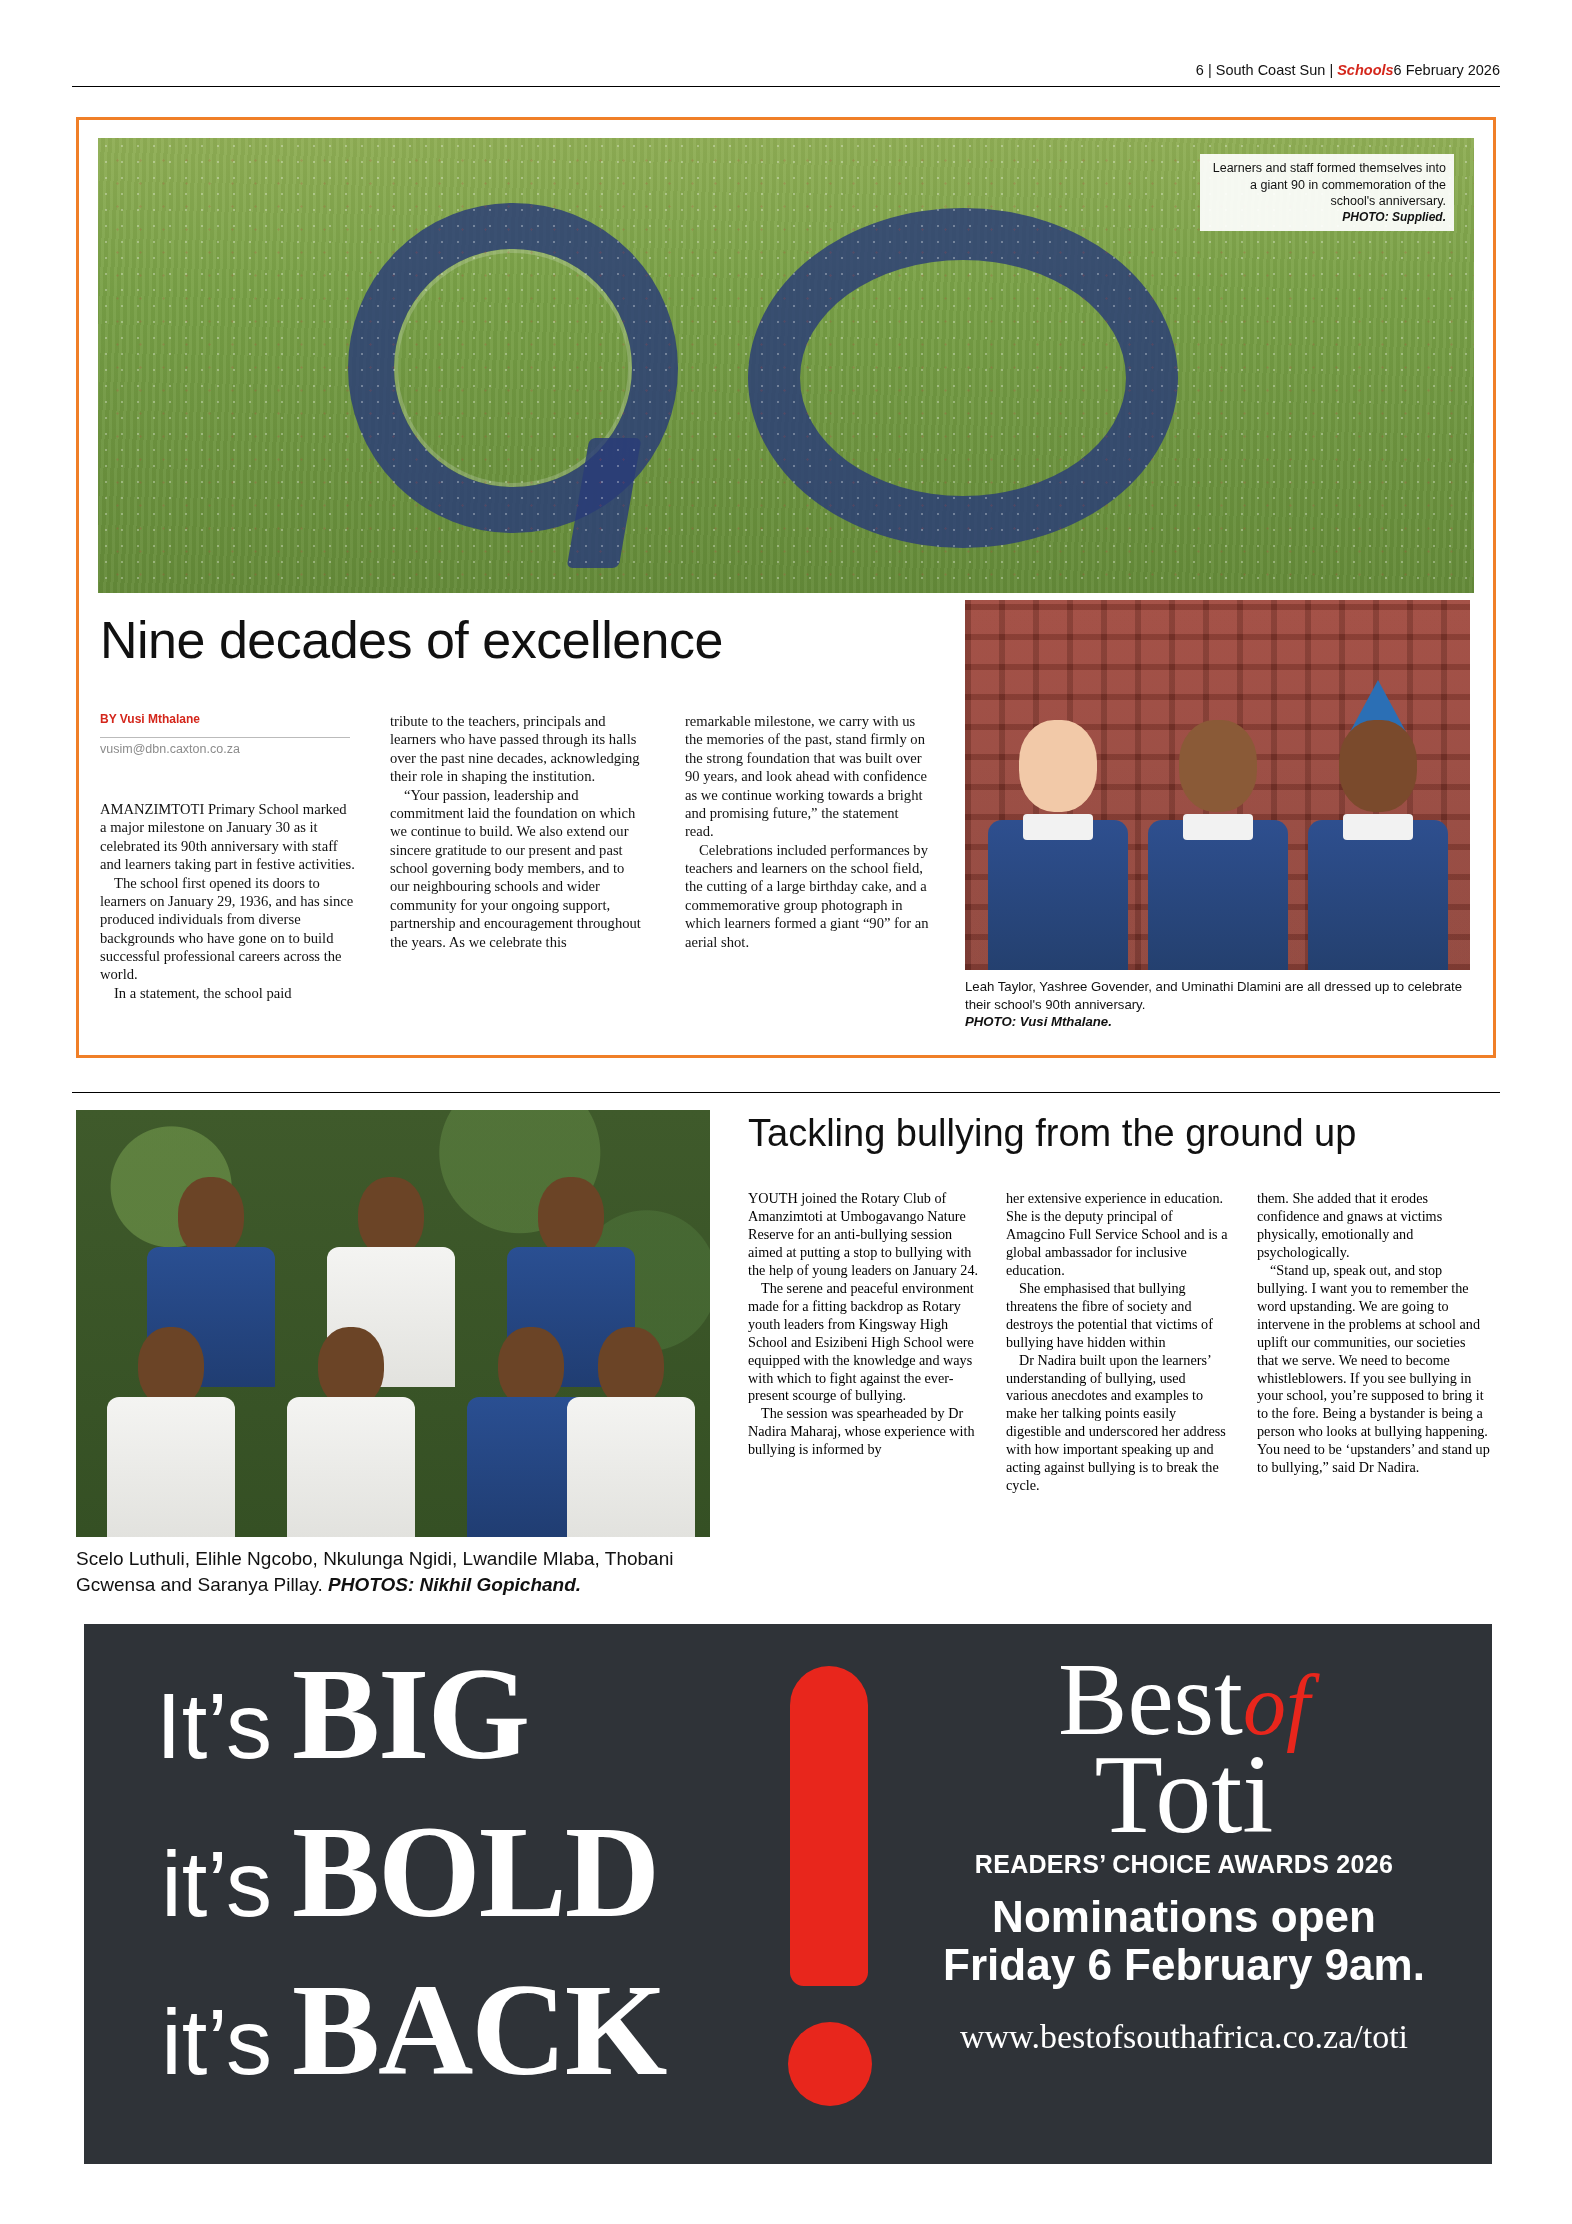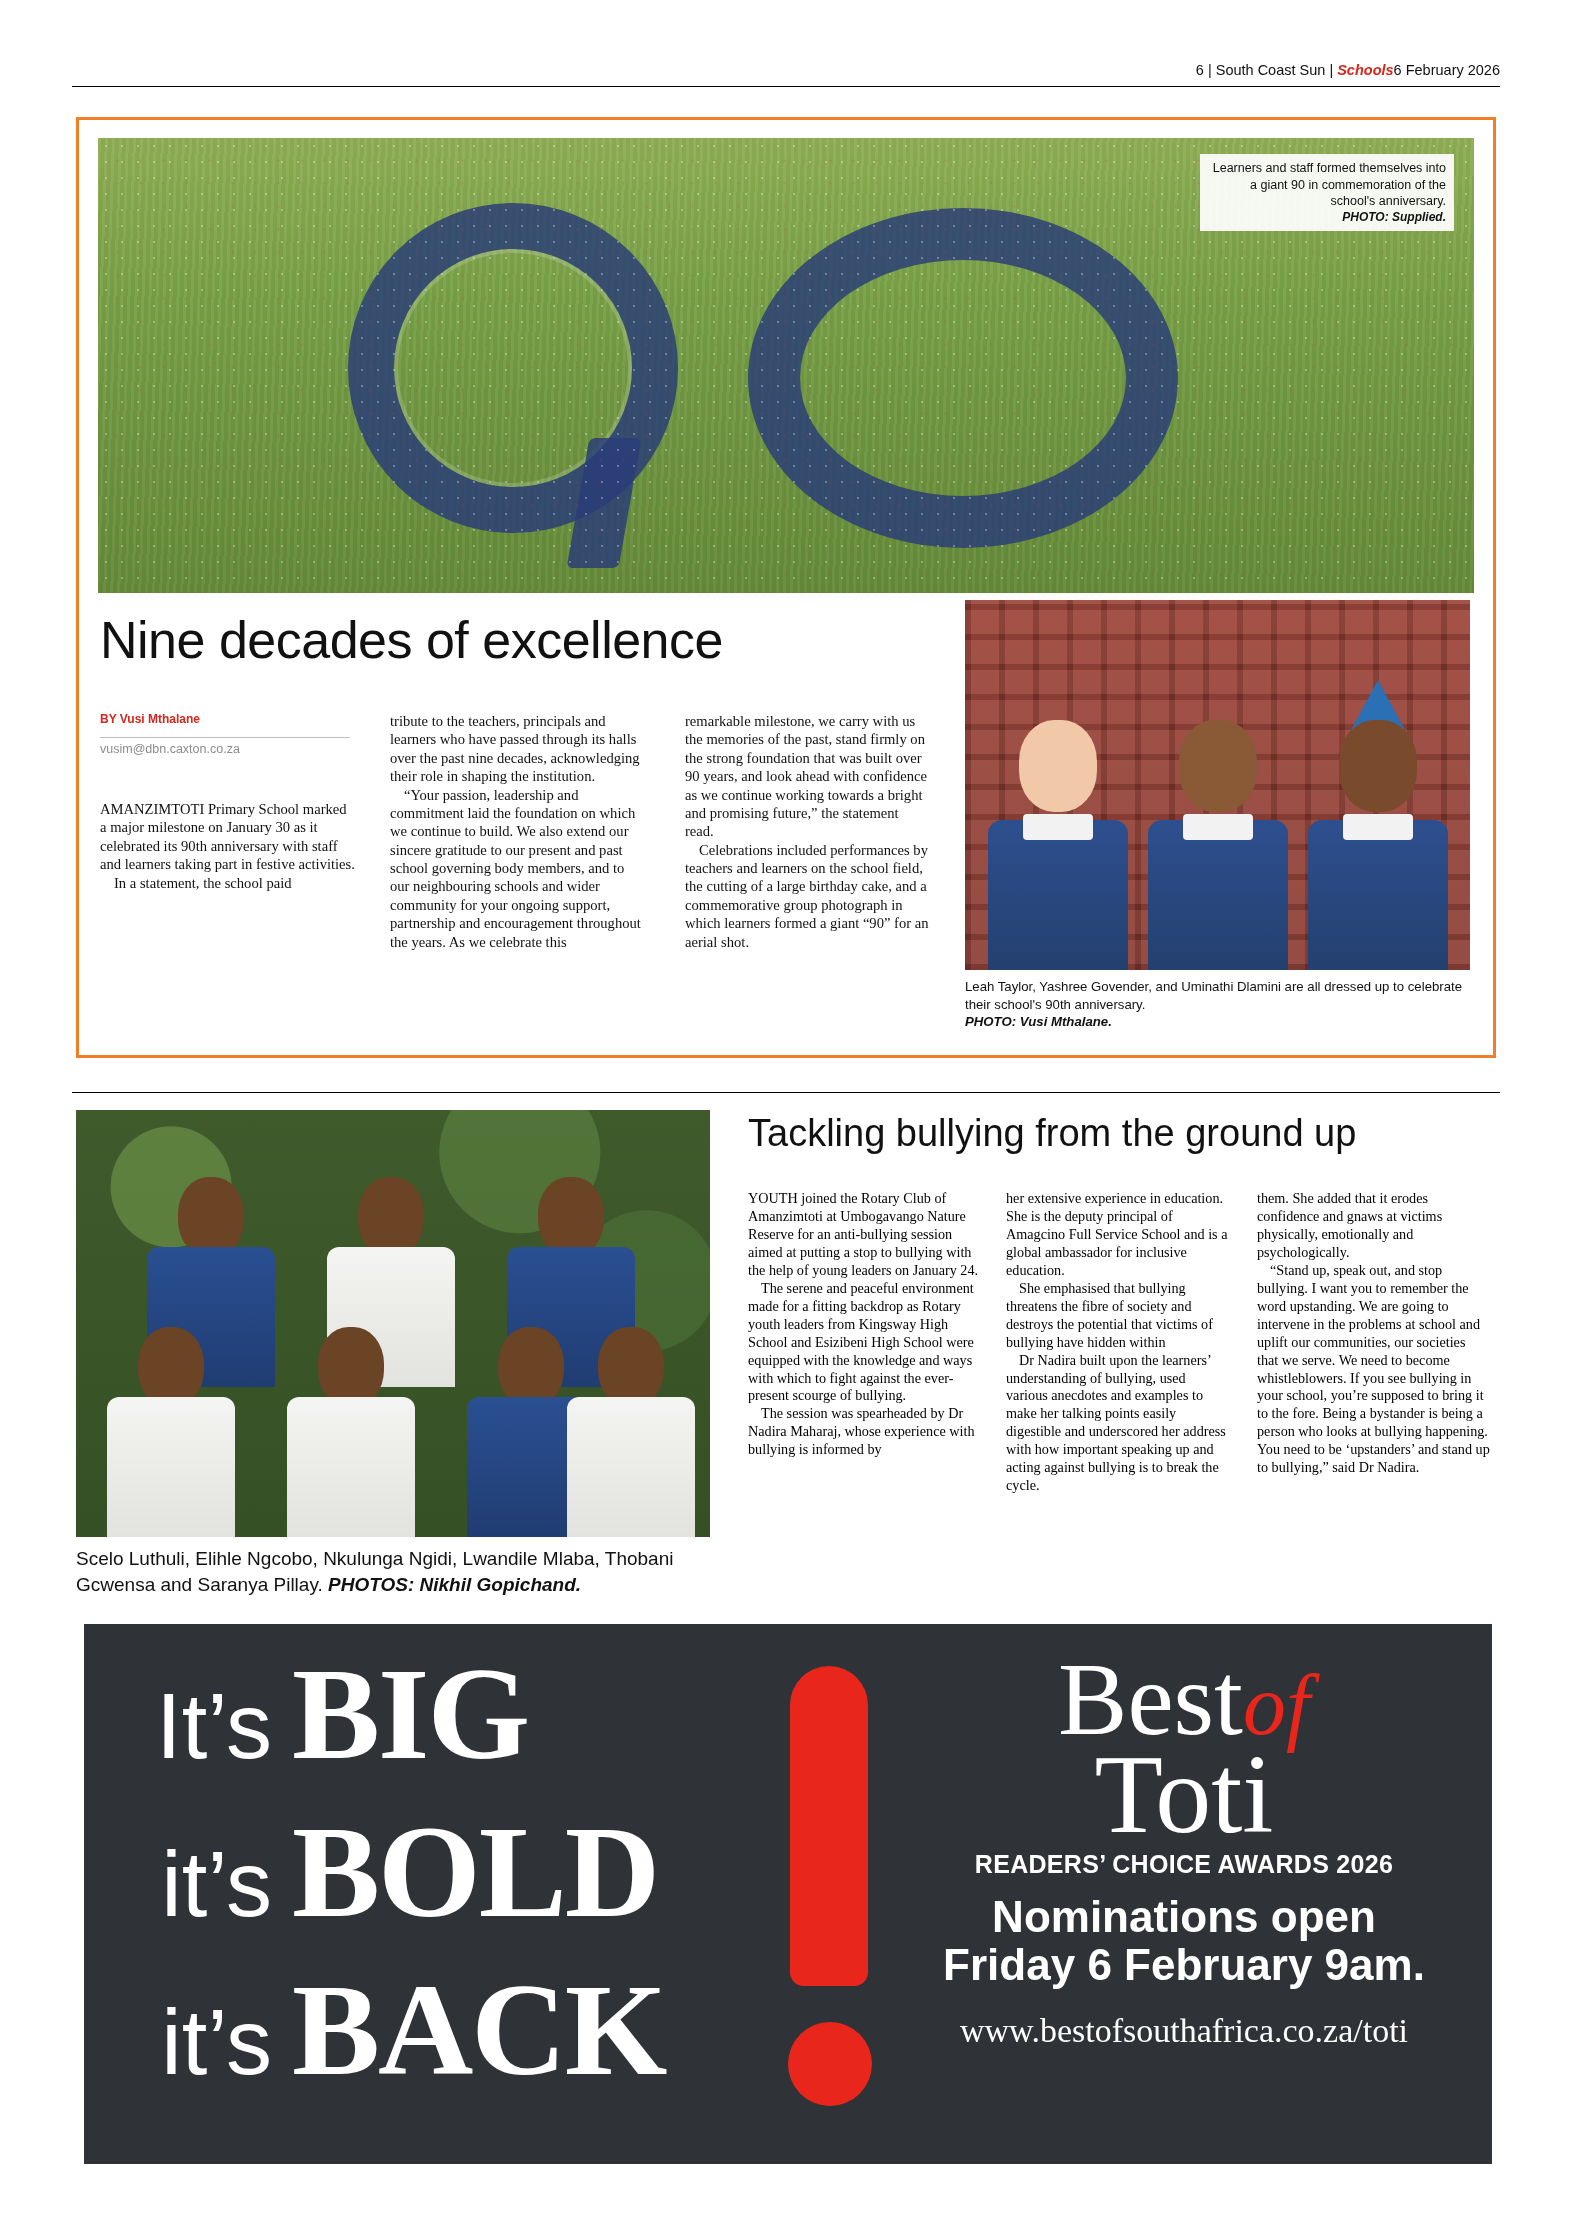--- a/index.html
+++ b/index.html
@@ -400,21 +400,21 @@
   .noms {
     font-family: "Liberation Sans", sans-serif;
     font-weight: bold;
     font-size: 44px;
     line-height: 1.1;
     margin-top: 14px;
   }
   .adurl {
     font-family: "Liberation Serif", serif;
     font-size: 34px;
-    margin-top: 22px;
+    margin-top: 28px;
   }
 </style>
 </head>
 <body>
 
 <div class="page">
 
   <div class="masthead">
     <div class="left">
       <span>6 | South Coast Sun | </span><span class="sec">Schools</span>
@@ -436,20 +436,21 @@
       <div class="credit">PHOTO: Supplied.</div>
     </div>
   </div>
 
   <div class="headline">Nine decades of excellence</div>
   <div class="byline">BY Vusi Mthalane</div>
   <div class="byline-email">vusim@dbn.caxton.co.za</div>
 
   <div class="col col-1">
     <p class="first">AMANZIMTOTI Primary School marked a major milestone on January 30 as it celebrated its 90th anniversary with staff and learners taking part in festive activities.</p>
+    <p>The school first opened its doors to learners on January 29, 1936, and has since produced individuals from diverse backgrounds who have gone on to build successful professional careers across the world.</p>
     <p>In a statement, the school paid</p>
   </div>
   <div class="col col-2">
     <p class="first">tribute to the teachers, principals and learners who have passed through its halls over the past nine decades, acknowledging their role in shaping the institution.</p>
     <p>“Your passion, leadership and commitment laid the foundation on which we continue to build. We also extend our sincere gratitude to our present and past school governing body members, and to our neighbouring schools and wider community for your ongoing support, partnership and encouragement throughout the years. As we celebrate this</p>
   </div>
   <div class="col col-3">
     <p class="first">remarkable milestone, we carry with us the memories of the past, stand firmly on the strong foundation that was built over 90 years, and look ahead with confidence as we continue working towards a bright and promising future,” the statement read.</p>
     <p>Celebrations included performances by teachers and learners on the school field, the cutting of a large birthday cake, and a commemorative group photograph in which learners formed a giant “90” for an aerial shot.</p>
   </div>

